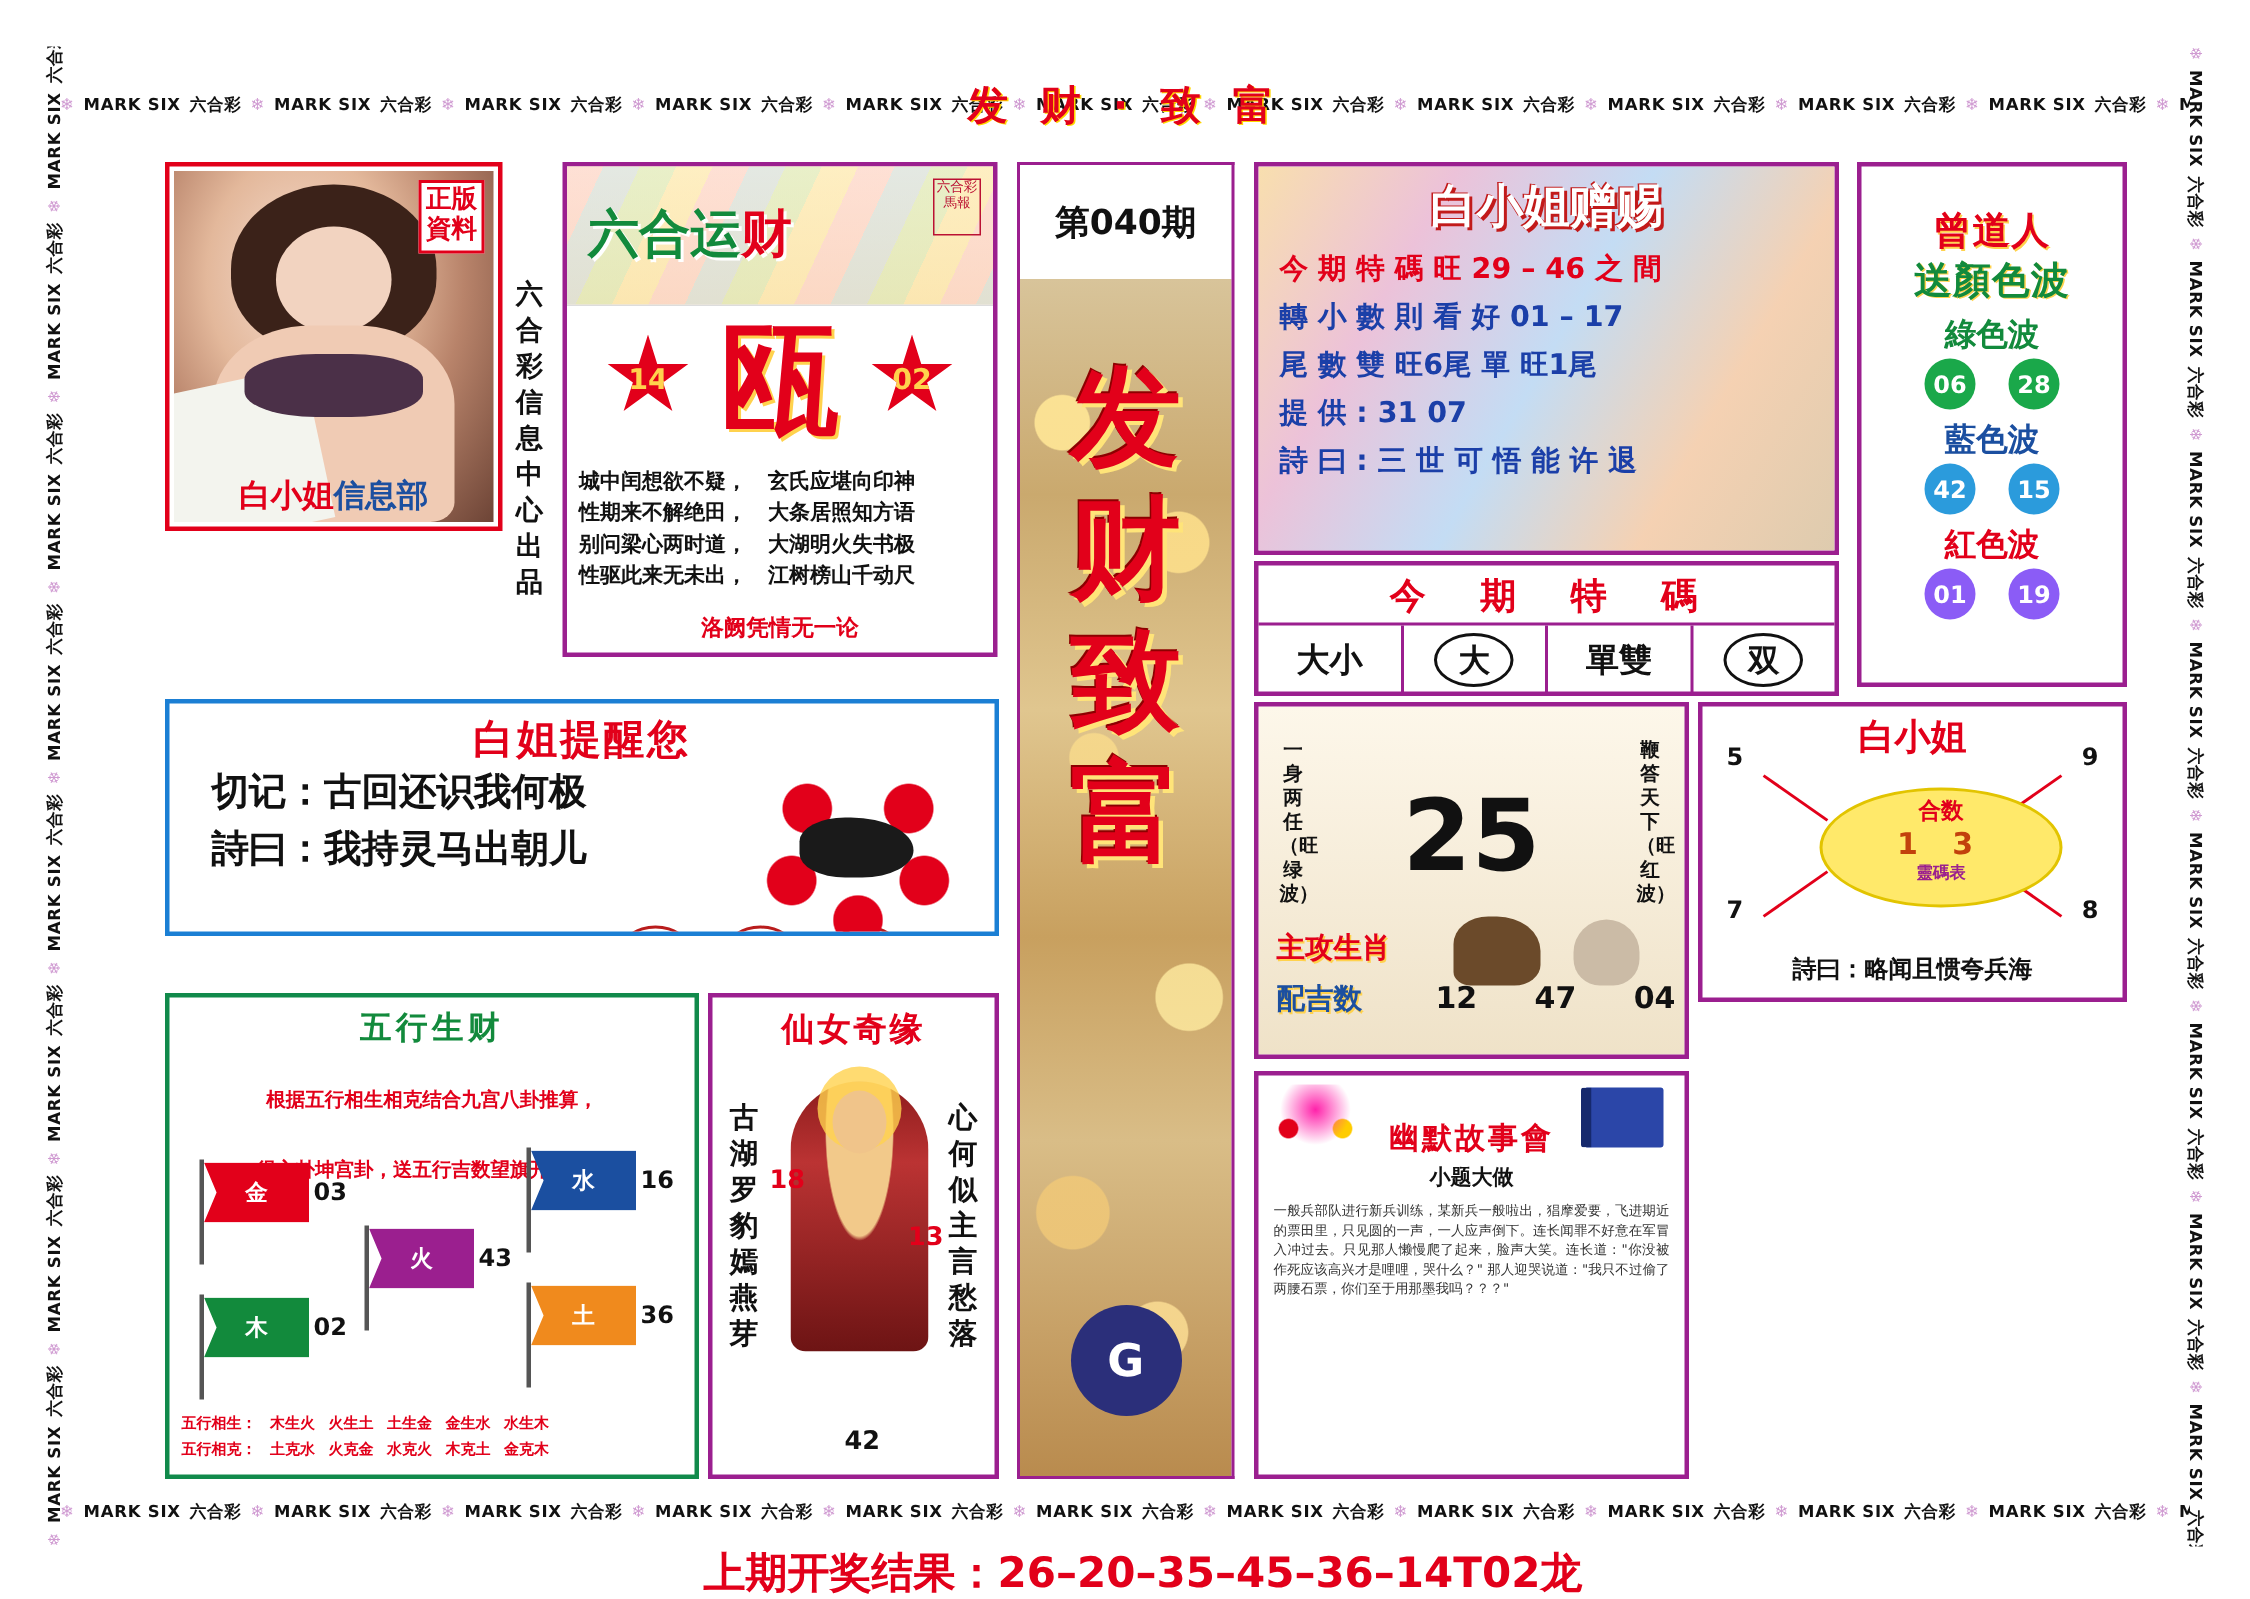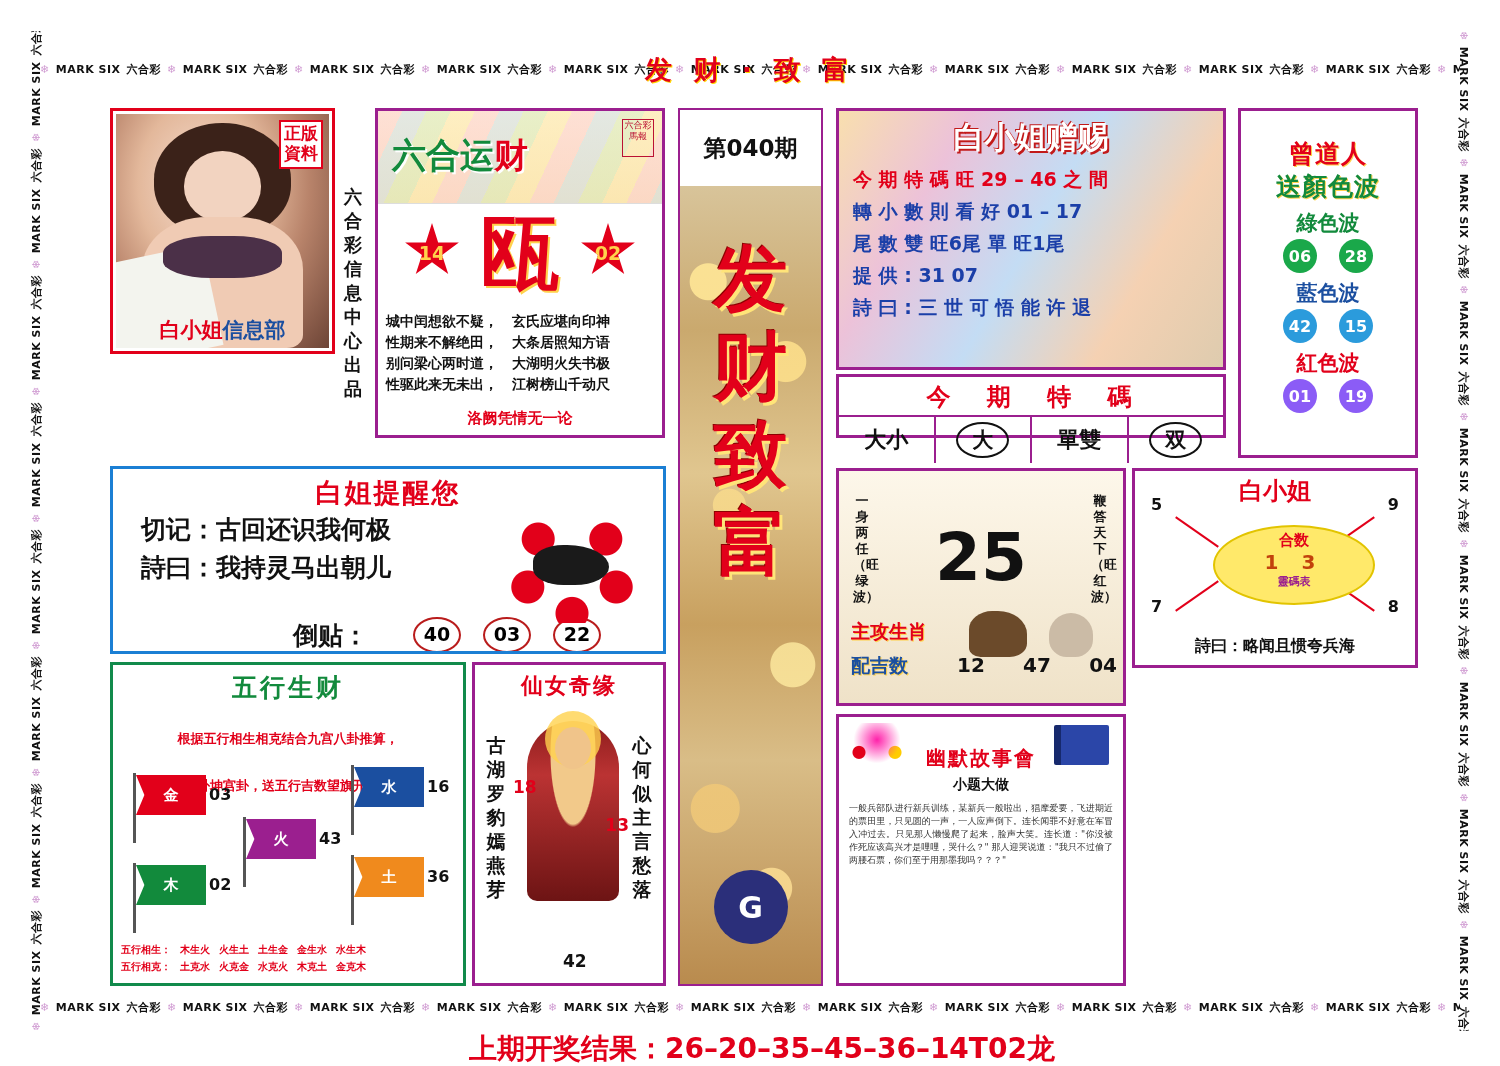--- a/index.html
+++ b/index.html
@@ -76,21 +76,21 @@
   
   #bai-panel{left:836px;top:108px;width:390px;height:262px;border:3px solid #9b1f8f;overflow:hidden;background:#fff;}
   #bai-panel .bg{position:absolute;left:0;top:0;width:100%;height:100%;
       background:linear-gradient(120deg,#f7d9a0 0%,#e9b7d2 25%,#b9d6f2 50%,#f3c9a5 75%,#d8c2a0 100%);opacity:.85;}
   #bai-panel .hdr{position:relative;text-align:center;font-size:31px;font-weight:bold;color:#fff;padding-top:6px;text-shadow:2px 2px 0 #c21a1a,-1px -1px 0 #c21a1a;}
   #bai-panel .lines{position:relative;padding:4px 14px 0 14px;}
   #bai-panel .lines div{font-size:19px;font-weight:bold;color:#1b3fa8;line-height:32px;white-space:nowrap;}
   #bai-panel .lines .l1{color:#e2001a;}
 
   
-  #tema-panel{left:836px;top:374px;width:390px;height:64px;border:3px solid #9b1f8f;background:#fff;}
+  #tema-panel{left:836px;top:374px;width:390px;height:90px;border:3px solid #9b1f8f;background:#fff;}
   #tema-panel .hd{text-align:center;font-size:24px;font-weight:bold;color:#e2001a;letter-spacing:14px;padding:4px 0 2px 10px;}
   #tema-panel .row{display:flex;border-top:2px solid #9b1f8f;height:46px;}
   #tema-panel .cell{flex:1;display:flex;align-items:center;justify-content:center;font-size:22px;font-weight:bold;color:#111;border-right:2px solid #9b1f8f;}
   #tema-panel .cell:last-child{border-right:none;}
   .oval{border:2px solid #111;border-radius:50%;padding:2px 14px;font-size:21px;font-weight:bold;}
 
   
   #num-panel{left:836px;top:468px;width:290px;height:238px;border:3px solid #9b1f8f;background:linear-gradient(180deg,#fdf7ea,#efe2c8);overflow:hidden;}
   #num-panel .big{position:absolute;left:0;top:48px;width:100%;text-align:center;font-size:66px;font-weight:bold;color:#111;}
   #num-panel .vl{position:absolute;top:22px;font-size:13px;font-weight:bold;color:#111;width:18px;line-height:16px;text-align:center;}
@@ -99,41 +99,41 @@
   #num-panel .zodiac{position:absolute;left:130px;top:126px;width:140px;height:60px;}
   #num-panel .zodiac .horse,#num-panel .zodiac .rabbit{position:absolute;bottom:0;}
   #num-panel .zodiac .horse{left:0;width:58px;height:46px;background:#6b4a2a;border-radius:40% 50% 30% 20%;}
   #num-panel .zodiac .rabbit{left:80px;width:44px;height:44px;background:#cbbba6;border-radius:50% 50% 40% 40%;}
   #num-panel .lbl{position:absolute;left:12px;font-size:19px;font-weight:bold;}
   #num-panel .lbl1{top:148px;color:#e2001a;text-shadow:1px 1px 0 #ffd24d;}
   #num-panel .lbl2{top:182px;color:#1b4fa0;text-shadow:1px 1px 0 #ffd24d;}
   #num-panel .jinums{position:absolute;left:118px;top:182px;width:160px;display:flex;justify-content:space-between;font-size:20px;font-weight:bold;color:#111;}
 
   
-  #remind-panel{left:110px;top:466px;width:556px;height:188px;border:3px solid #1b7fd4;background:#fff;overflow:hidden;}
+  #remind-panel{left:110px;top:466px;width:556px;height:158px;border:3px solid #1b7fd4;background:#fff;overflow:hidden;font-family:Liberation Mono, monospace;}
   #remind-panel .hd{text-align:center;font-size:27px;font-weight:bold;color:#e2001a;padding-top:6px;letter-spacing:2px;}
   #remind-panel .l{font-size:25px;font-weight:bold;color:#111;padding-left:28px;line-height:38px;}
   #remind-panel .dt{position:absolute;left:180px;top:150px;font-size:25px;font-weight:bold;color:#111;}
   #remind-panel .circ{position:absolute;top:148px;width:44px;height:32px;border:2px solid #b91c1c;border-radius:50%;text-align:center;line-height:30px;font-size:19px;font-weight:bold;}
   #remind-panel .c1{left:300px;}
   #remind-panel .c2{left:370px;}
   #remind-panel .c3{left:440px;}
   #remind-panel .pig{position:absolute;right:26px;top:34px;width:130px;height:120px;}
   #remind-panel .pig .flower{position:absolute;left:0;top:0;width:130px;height:120px;
       background:radial-gradient(circle at 50% 50%, #fff 0 28%, transparent 29%),
       radial-gradient(circle at 24% 30%, #e2001a 0 16px, transparent 17px),
       radial-gradient(circle at 76% 30%, #e2001a 0 16px, transparent 17px),
       radial-gradient(circle at 16% 70%, #e2001a 0 16px, transparent 17px),
       radial-gradient(circle at 84% 70%, #e2001a 0 16px, transparent 17px),
       radial-gradient(circle at 50% 92%, #e2001a 0 16px, transparent 17px);}
   #remind-panel .pig .body{position:absolute;left:26px;top:42px;width:76px;height:40px;background:#1a1a1a;border-radius:40% 55% 45% 40%;}
 
   
   #wuxing-panel{left:110px;top:662px;width:356px;height:324px;border:3px solid #118a4b;background:#fff;overflow:hidden;}
-  #wuxing-panel .hd{text-align:center;font-size:25px;font-weight:bold;color:#128a3c;padding-top:6px;letter-spacing:3px;}
+  #wuxing-panel .hd{text-align:center;font-size:21px;font-weight:bold;color:#128a3c;padding-top:6px;letter-spacing:3px;}
   #wuxing-panel .desc{font-size:13px;font-weight:bold;color:#e2001a;text-align:center;line-height:20px;padding:2px 10px;margin-top:23px;}
   .flagwrap{position:absolute;width:86px;height:72px;}
   .flagwrap .pole{position:absolute;left:2px;top:0;width:3px;height:70px;background:#555;}
   .flagwrap .flag{position:absolute;left:5px;top:2px;width:70px;height:40px;clip-path:polygon(0 0,100% 0,100% 100%,0 100%,12% 50%);display:flex;align-items:center;justify-content:center;color:#fff;font-size:15px;font-weight:bold;}
   .flagwrap .num{position:absolute;left:78px;top:12px;font-size:16px;font-weight:bold;color:#111;}
   #wuxing-panel .foot{position:absolute;left:8px;bottom:8px;width:340px;font-size:10px;font-weight:bold;color:#e2001a;line-height:17px;}
   #wuxing-panel .foot span{margin-right:9px;}
 
   
   #fairy-panel{left:472px;top:662px;width:194px;height:324px;border:3px solid #9b1f8f;background:#fff;overflow:hidden;}

